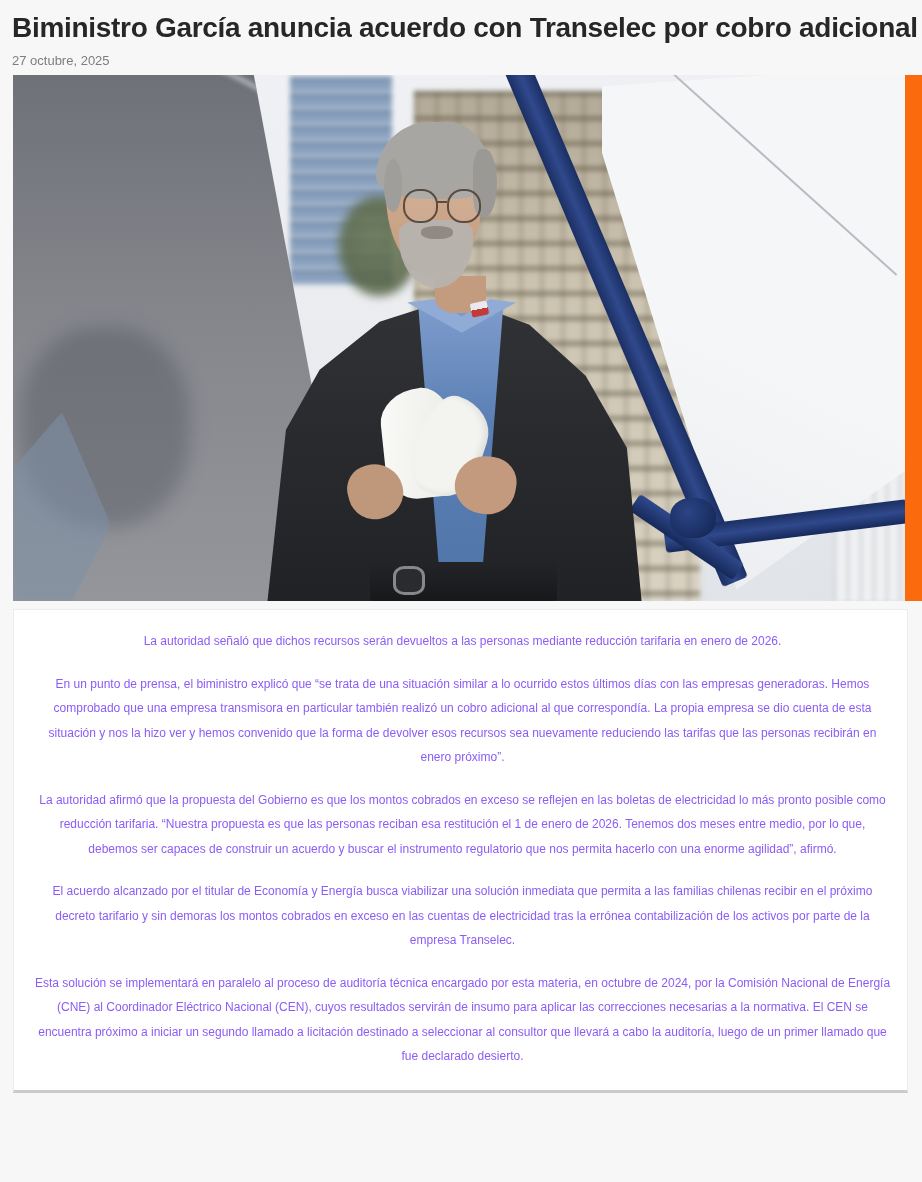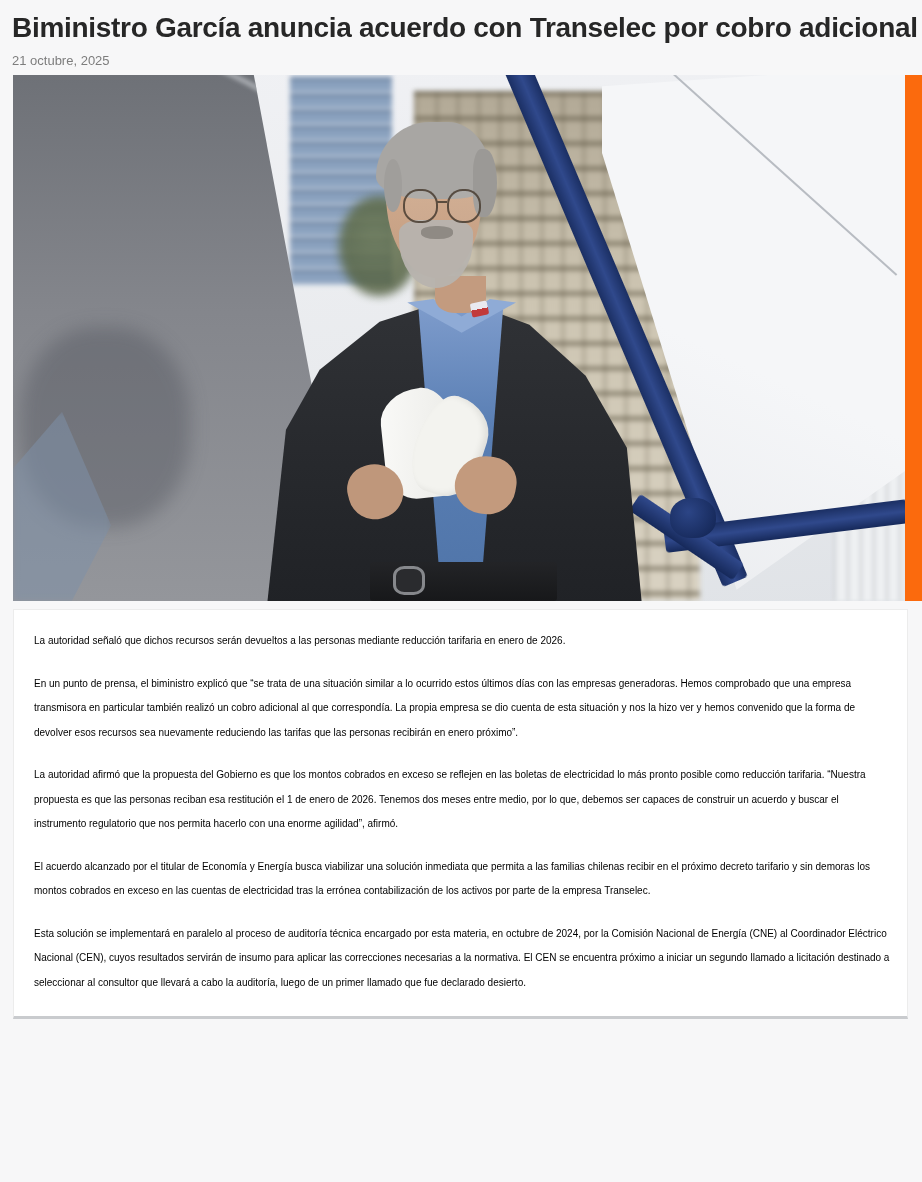--- a/index.html
+++ b/index.html
@@ -236,34 +236,35 @@
   
   .article-card{
     margin: 8px 0 0 13px;
     width: 895px;
     background: #ffffff;
     border: 1px solid #ececec;
     border-bottom: 3px solid #c9cbce;
     padding: 19px 16px 21px 20px;
   }
   .article-card p{
-    font-size: 10px;
+    font-size: 12px;
     line-height: 24.5px;
-    color: #000000;
+    color: #8b5cf6;
     margin-bottom: 18px;
     max-width: 860px;
+    text-align: center;
   }
   .article-card p:last-child{ margin-bottom: 0; }
 </style>
 </head>
 <body>
 
 <header class="header">
   <h1 class="page-title">Biministro García anuncia acuerdo con Transelec por cobro adicional</h1>
-  <div class="page-date">21 octubre, 2025</div>
+  <div class="page-date">27 octubre, 2025</div>
 </header>
 
 <div class="photo-row">
   <div class="photo">
     <div class="bldg-blue"></div>
     <div class="trees"></div>
     <div class="bldg-beige"></div>
     <div class="bldg-white"></div>
     <div class="canopy"></div>
     <div class="canopy-wire"></div>

